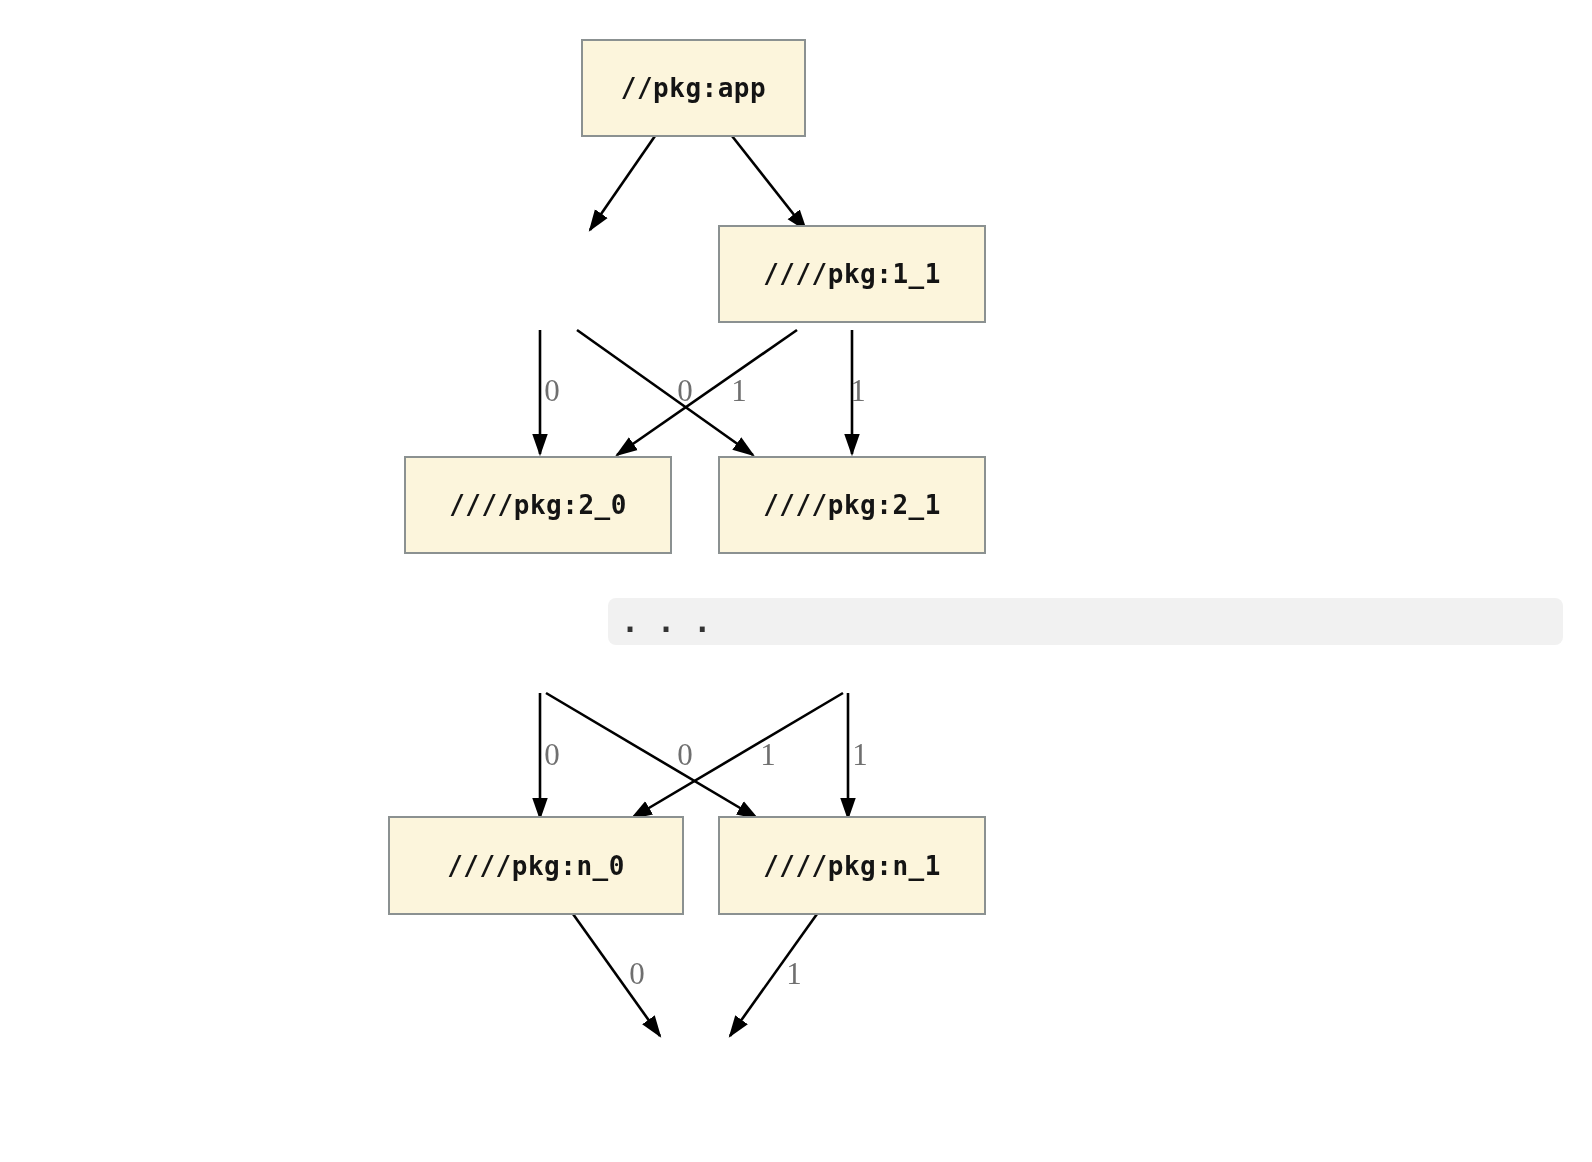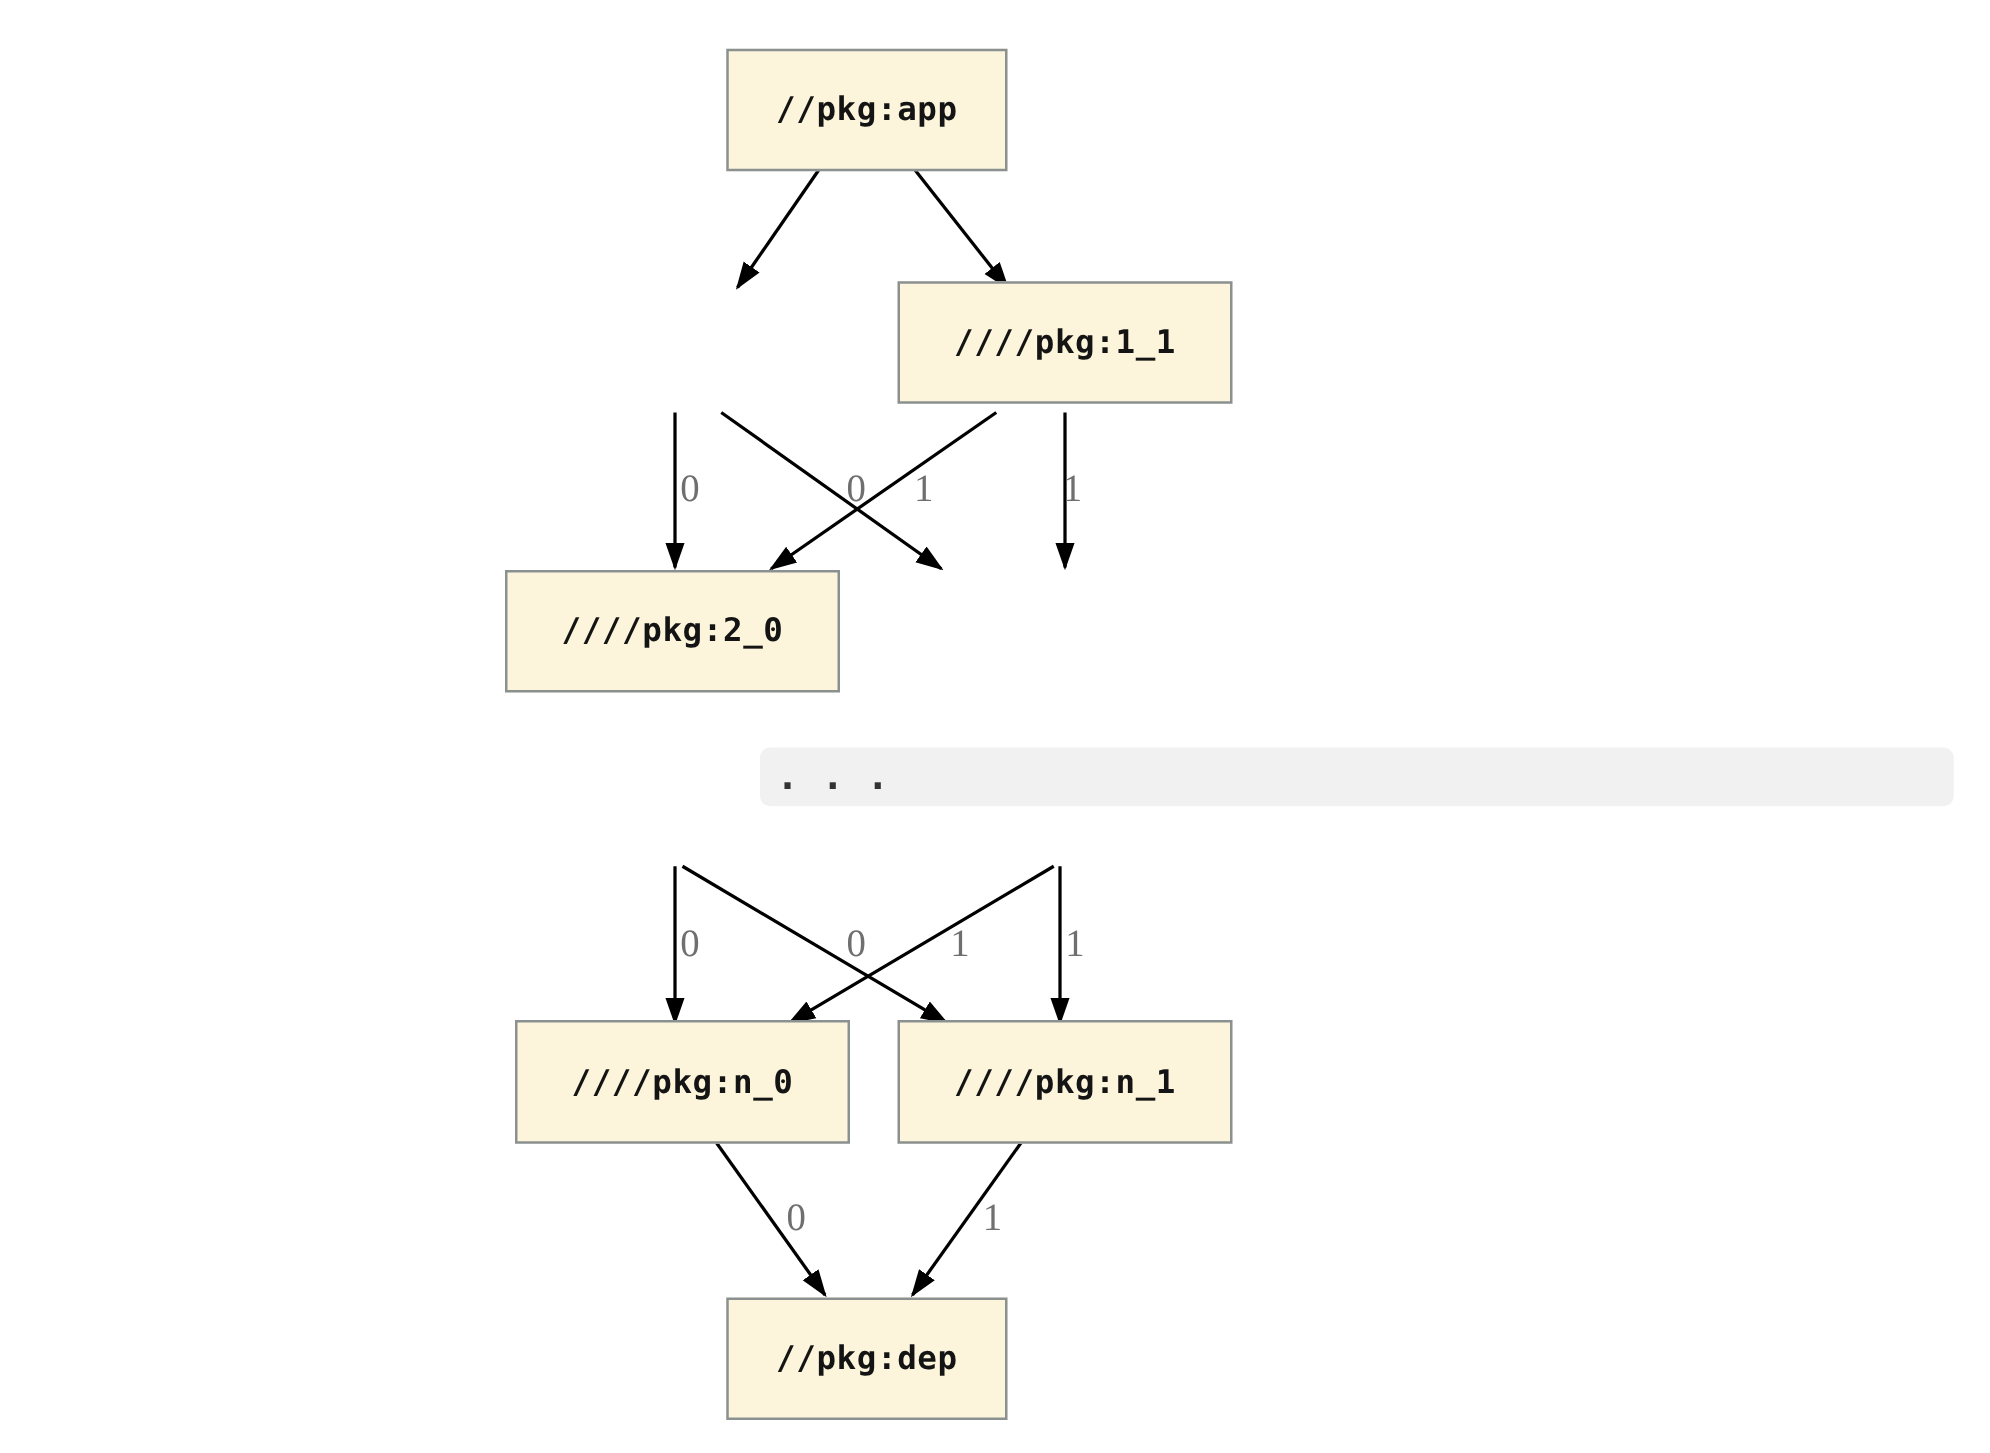--- a/index.html
+++ b/index.html
@@ -104,30 +104,30 @@
 
 
   <div class="node" style="left:718px; top:225px; width:268px; height:98px;">
     <span>////pkg:1_1</span>
   </div>
 
   <div class="node" style="left:404px; top:456px; width:268px; height:98px;">
     <span>////pkg:2_0</span>
   </div>
 
+  <div class="node" style="left:718px; top:456px; width:268px; height:98px;">
+    <span>////pkg:2_1</span>
+  </div>
 
   <div class="ellipsis-band">
     <span>. . .</span>
   </div>
 
-  <div class="node" style="left:412px; top:816px; width:268px; height:99px;">
+  <div class="node" style="left:388px; top:816px; width:296px; height:99px;">
     <span>////pkg:n_0</span>
   </div>
 
   <div class="node" style="left:718px; top:816px; width:268px; height:99px;">
     <span>////pkg:n_1</span>
   </div>
 
-  <div class="node" style="left:581px; top:1038px; width:225px; height:98px;">
-    <span>//pkg:dep</span>
-  </div>
 
 </div>
 
 </body></html>

